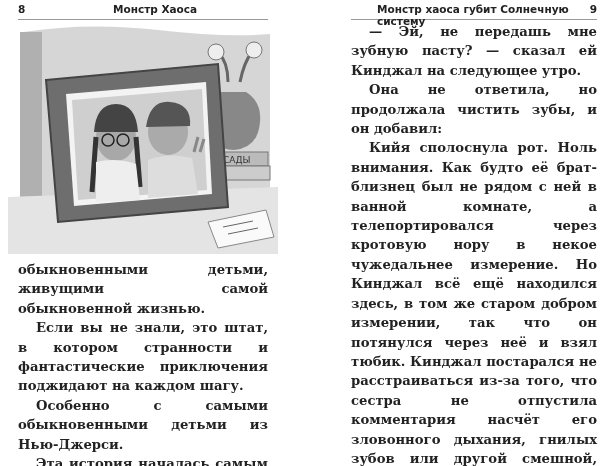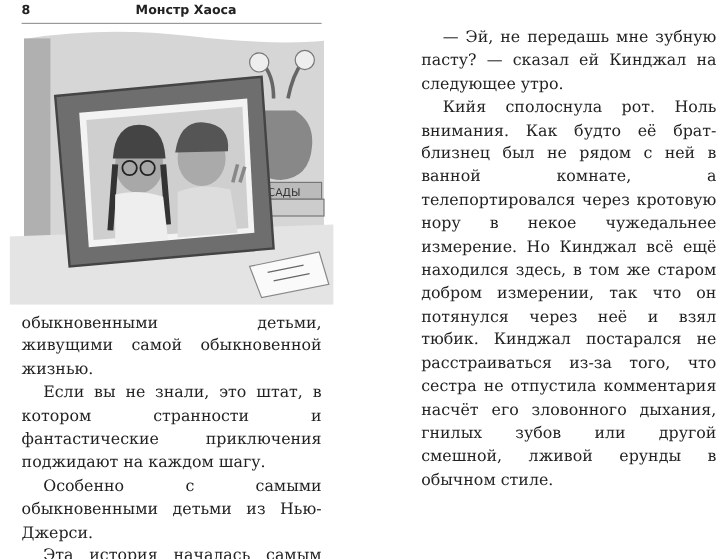--- a/index.html
+++ b/index.html
@@ -12,21 +12,21 @@
   .right .running-head { left:51px; width:246px; border-bottom:1px solid #999; padding-bottom:2px; }
   .rh-num { position:absolute; top:0; }
   .left .rh-num { left:0; }
   .right .rh-num { right:0; }
   .rh-title { position:absolute; top:0; }
   .left .rh-title { left:95px; }
   .right .rh-title { left:26px; }
   .text { position:absolute; font-size:13.2px; line-height:19.4px; text-align:justify; }
   .left .text { left:18px; width:250px; top:260px; }
   .right .text { left:51px; width:246px; top:22px; }
-  .text p { margin:0; text-indent:18px; }
+  .text p { margin:0; text-indent:18px;font-weight:bold; }
   .text p.noindent { text-indent:0; }
   .illustration { position:absolute; left:8px; top:22px; width:270px; height:232px; }
 </style>
 </head>
 <body>
 
 <div class="page left">
   <div class="running-head">
     <span class="rh-num">8</span>
     <span class="rh-title">Монстр Хаоса</span>
@@ -75,18 +75,23 @@
 
   <div class="text">
     <p class="noindent">обыкновенными детьми, живущими самой обыкновенной жизнью.</p>
     <p>Если вы не знали, это штат, в котором странности и фантастические приключения поджидают на каждом шагу.</p>
     <p>Особенно с самыми обыкновенными детьми из Нью-Джерси.</p>
     <p>Эта история началась самым обыкновенным, во всяком случае для семейства Раджкумар, образом: Кинджал (просто по ошибке, как он утверждал) погубил научный проект сестры-близняшки, а Кийя (пожалуй, намеренно) решила, что у неё больше нет брата.</p>
   </div>
 </div>
 
 <div class="page right">
+  <div class="running-head">
+    <span class="rh-title">Монстр хаоса губит Солнечную систему</span>
+    <span class="rh-num">9</span>
+  </div>
   <div class="text">
     <p>— Эй, не передашь мне зубную пасту? — сказал ей Кинджал на следующее утро.</p>
+    <p>Она не ответила, но продолжала чистить зубы, и он добавил:</p>
     <p>Кийя сполоснула рот. Ноль внимания. Как будто её брат-близнец был не рядом с ней в ванной комнате, а телепортировался через кротовую нору в некое чужедальнее измерение. Но Кинджал всё ещё находился здесь, в том же старом добром измерении, так что он потянулся через неё и взял тюбик. Кинджал постарался не расстраиваться из-за того, что сестра не отпустила комментария насчёт его зловонного дыхания, гнилых зубов или другой смешной, лживой ерунды в обычном стиле.</p>
 
   </div>
 </div>
 
 </body></html>

